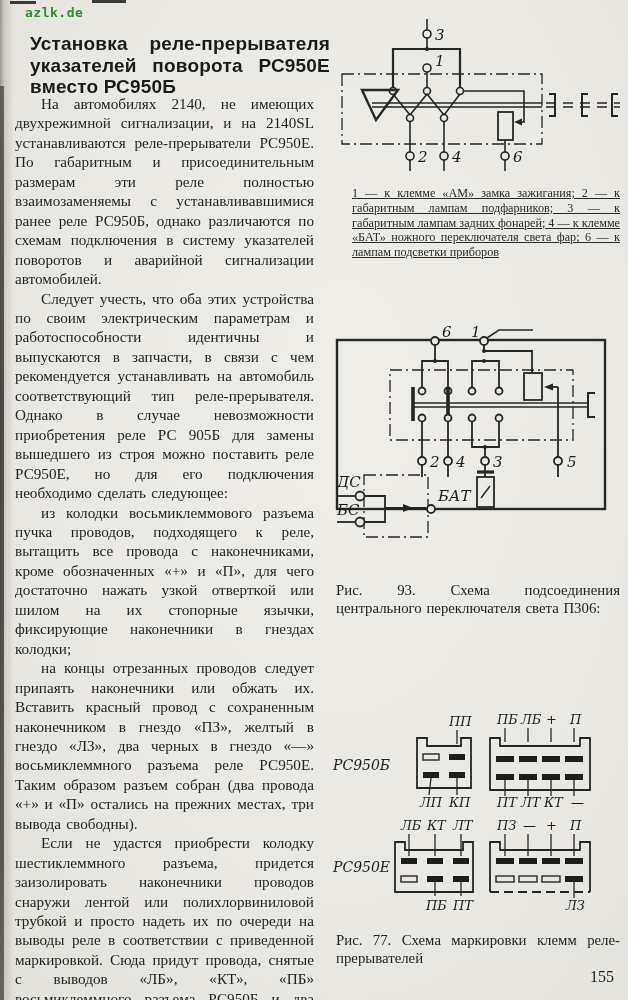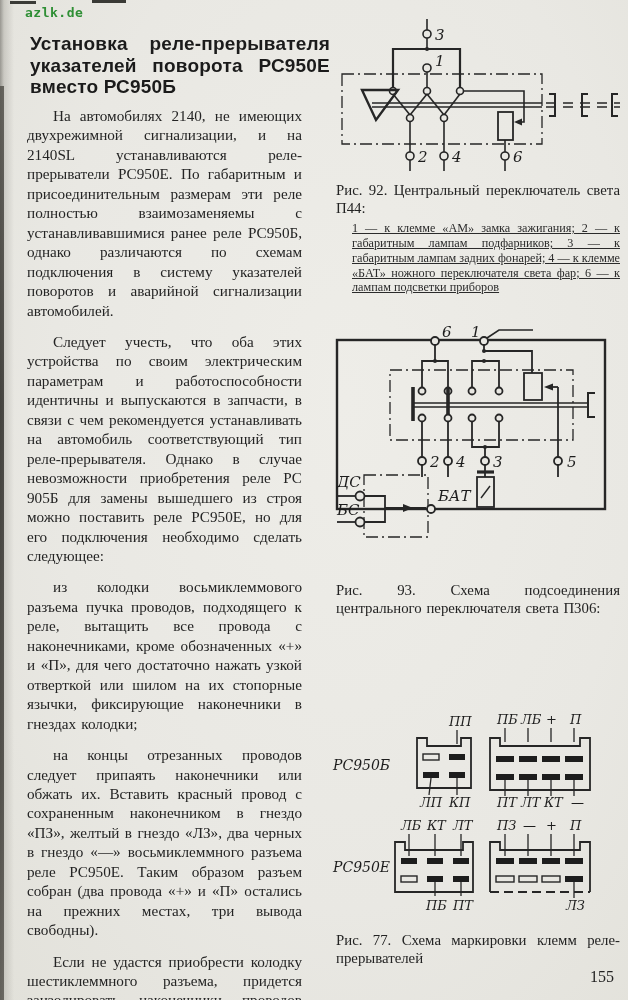--- a/index.html
+++ b/index.html
@@ -12,21 +12,21 @@
   }
   .binding{position:absolute;left:0;top:86px;width:4px;height:914px;
     background:linear-gradient(180deg,#55534d,#33322e 35%,#44423d 75%,#5a5852);opacity:.85;}
   .speck{position:absolute;background:#3a3a36;}
   .watermark{position:absolute;left:8px;top:5px;
     font-family:"DejaVu Sans Mono", monospace;font-weight:bold;font-size:13px;color:#2f8f35;letter-spacing:.5px;margin-left:17px;}
   .title{position:absolute;left:15px;top:18px;width:300px;margin:15px;
     font-family:"Liberation Sans", sans-serif;font-weight:bold;font-size:19px;line-height:21.6px;
     color:#1b1b1b;text-align:justify;letter-spacing:.2px;}
   .body-text{position:absolute;left:15px;top:94px;width:299px;}
-  .body-text p{margin:12px;text-indent:26px;font-size:15.2px;line-height:19.45px;
+  .body-text p{margin:0;text-indent:26px;font-size:15.2px;line-height:19.45px;
     text-align:justify;word-spacing:1.5px;color:#242424;}
   .fig{position:absolute;}
   .figcap{position:absolute;width:284px;}
   .figcap .cap{font-size:14.8px;line-height:17.6px;text-align:justify;word-spacing:1px;color:#232323;margin:0;}
   .figcap .leg{font-size:12.2px;line-height:14.8px;text-align:justify;color:#2b2b2b;margin:4px 0 0 16px;text-decoration:underline;}
   .pagenum{position:absolute;right:14px;top:968px;font-size:16px;color:#222;}
   svg{display:block;}
   svg text{font-family:"DejaVu Serif", serif;font-style:italic;fill:#1d1d1d;}
 </style>
 </head>
@@ -98,21 +98,20 @@
       </g>
       <text x="113" y="34" font-size="15">3</text>
       <text x="113" y="60" font-size="15">1</text>
       <text x="96" y="156" font-size="15">2</text>
       <text x="130" y="156" font-size="15">4</text>
       <text x="191" y="156" font-size="15">6</text>
     </svg>
   </div>
 
   <div class="figcap" style="left:336px;top:182px;">
-    <p class="cap">Рис. 92. Центральный переключатель света П44:</p>
     <p class="leg">1 — к клемме «АМ» замка зажигания; 2 — к габаритным лампам подфарников; 3 — к габаритным лампам задних фонарей; 4 — к клемме «БАТ» ножного переключателя света фар; 6 — к лампам подсветки приборов</p>
   </div>
 
   <div class="fig" style="left:327px;top:325px;">
     <svg width="298" height="246" viewBox="0 0 298 246">
       <g stroke="#262626" stroke-width="1.8" fill="none">
 
         <rect x="10" y="15" width="268" height="169" stroke-width="2.4"></rect>
 
         <rect x="63" y="45" width="183" height="70" stroke-width="1.3" stroke-dasharray="12 4 2 4"></rect>

